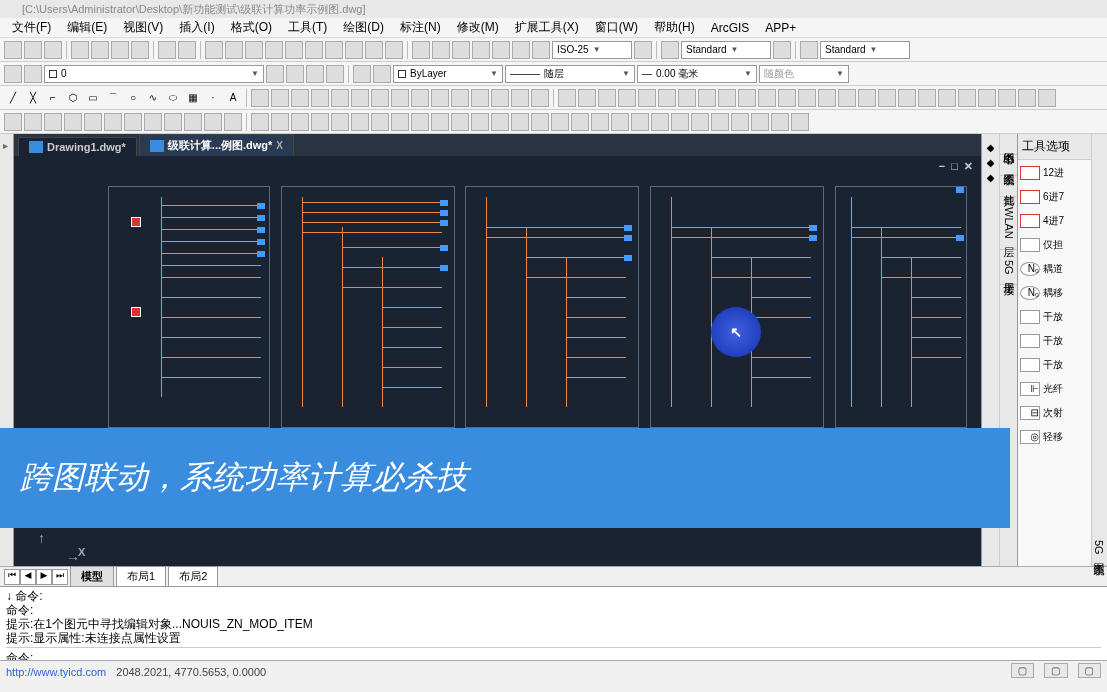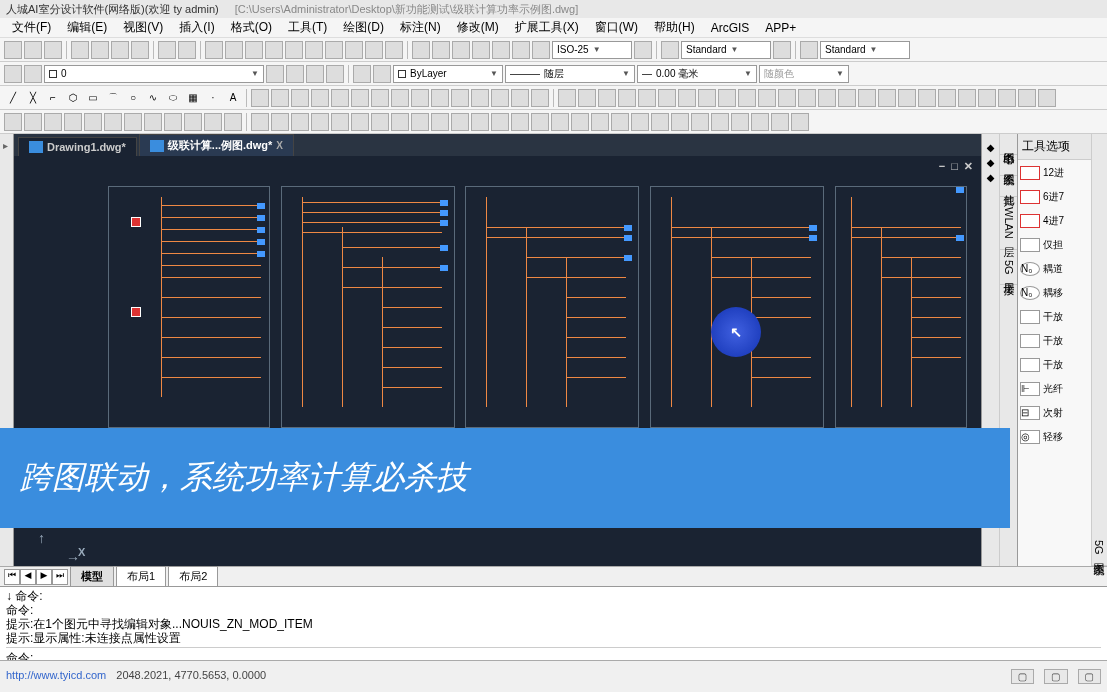--- a/index.html
+++ b/index.html
@@ -24,21 +24,21 @@
 .left-strip { width: 14px; background: #e8e8e8; border-right: 1px solid #999; }
 .canvas-area { flex: 1; background: #1a2332; position: relative; overflow: hidden; font-weight: bold; }
 .right-strip { width: 18px; background: #e8e8e8; border-left: 1px solid #999; display: flex; flex-direction: column; gap: 4px; padding-top: 8px; align-items: center; }
 
 .right-panel { width: 74px; background: #f8f8f8; border-left: 1px solid #999; display: flex; flex-direction: column; }
 .panel-header { padding: 4px; font-size: 12px; border-bottom: 1px solid #ccc; background: #e8e8e8; }
 .panel-vert-tab { writing-mode: vertical-rl; font-size: 11px; padding: 10px 1px; border-bottom: 1px solid #ccc; text-align: center; cursor: pointer; }
 .panel-content { display: flex; height: 100%; }
 .panel-items { flex: 1; padding: 6px 2px; display: flex; flex-direction: column; gap: 10px; }
 .panel-item { display: flex; align-items: center; gap: 3px; font-size: 10px; cursor: pointer; }
-.pitem-icon { width: 20px; height: 14px; border: 1px solid #999; background: #fff; flex-shrink: 0; }
+.pitem-icon { width: 20px; height: 14px; border: 1px solid #999; background: #fff; flex-shrink: 0; text-align: right; }
 .pitem-icon.red { border-color: #d33; }
 
 .tab-bar { height: 22px; background: #2a3442; display: flex; align-items: flex-end; padding: 0 4px; }
 .doc-tab { padding: 3px 10px; font-size: 11px; color: #ccc; background: #1a2332; border: 1px solid #444; border-bottom: none; margin-right: 2px; cursor: pointer; display: flex; align-items: center; gap: 4px; }
 .doc-tab.active { background: #2a3a52; color: #fff; }
 .tab-close { font-size: 10px; color: #aaa; cursor: pointer; }
 .tab-dwg-icon { width: 14px; height: 12px; background: #3a8dde; display: inline-block; }
 
 .drawing-area { position: absolute; top: 22px; left: 0; right: 0; bottom: 0; background: #1a2332; }
 .window-controls { position: absolute; top: 4px; right: 8px; display: flex; gap: 6px; color: #ccc; font-size: 11px; }
@@ -60,33 +60,32 @@
 .bottom-tabs { height: 20px; background: #f0f0f0; border-top: 1px solid #aaa; display: flex; align-items: center; padding: 0 4px; }
 .nav-btn { width: 16px; height: 16px; border: 1px solid #999; background: #fff; font-size: 9px; text-align: center; cursor: pointer; }
 .btab { padding: 2px 10px; border: 1px solid #999; background: #fff; font-size: 11px; cursor: pointer; margin-left: 2px; }
 .btab.active { background: #e0e0e0; font-weight: bold; }
 
 .command-area { height: 74px; background: #fff; border-top: 1px solid #999; padding: 2px 6px; font-size: 12px; overflow: hidden; font-family: SimSun, monospace; }
 .cmd-line { line-height: 14px; white-space: nowrap; }
 .cmd-prompt { display: flex; border-top: 1px solid #ccc; margin-top: 2px; padding-top: 2px; }
 .cmd-prompt input { border: none; outline: none; flex: 1; font-size: 12px; font-family: SimSun, monospace; }
 
-.status-bar { height: 18px; background: #f0f0f0; border-top: 1px solid #aaa; display: flex; align-items: flex-start; padding: 8px 6px; font-size: 11px; color: #444; gap: 10px; }
+.status-bar { height: 18px; background: #f0f0f0; border-top: 1px solid #aaa; display: flex; align-items: flex-end; padding: 0 6px; font-size: 11px; color: #444; gap: 10px; }
 .status-link { color: #36c; }
 .status-btn { padding: 1px 6px; border: 1px solid #aaa; background: #e8e8e8; font-size: 10px; }
 .coord-arrow-y { position: absolute; bottom: 20px; left: 24px; color: #9ab; font-size: 14px; }
 .coord-arrow-x { position: absolute; bottom: 2px; left: 52px; color: #9ab; font-size: 14px; }
 .coord-y-label { position: absolute; bottom: 40px; left: 20px; color: #9ab; font-size: 11px; }
 .coord-x-label { position: absolute; bottom: 8px; left: 64px; color: #9ab; font-size: 11px; }
 </style>
 </head>
 <body>
 
 <div class="title-bar">
-  <span class="title-main">人城AI室分设计软件(网络版)(欢迎 ty admin)</span>
   <span class="title-path">[C:\Users\Administrator\Desktop\新功能测试\级联计算功率示例图.dwg]</span>
 </div>
 
 <div class="menu-bar">
   <span class="menu-item">文件(F)</span>
   <span class="menu-item">编辑(E)</span>
   <span class="menu-item">视图(V)</span>
   <span class="menu-item">插入(I)</span>
   <span class="menu-item">格式(O)</span>
   <span class="menu-item">工具(T)</span>

